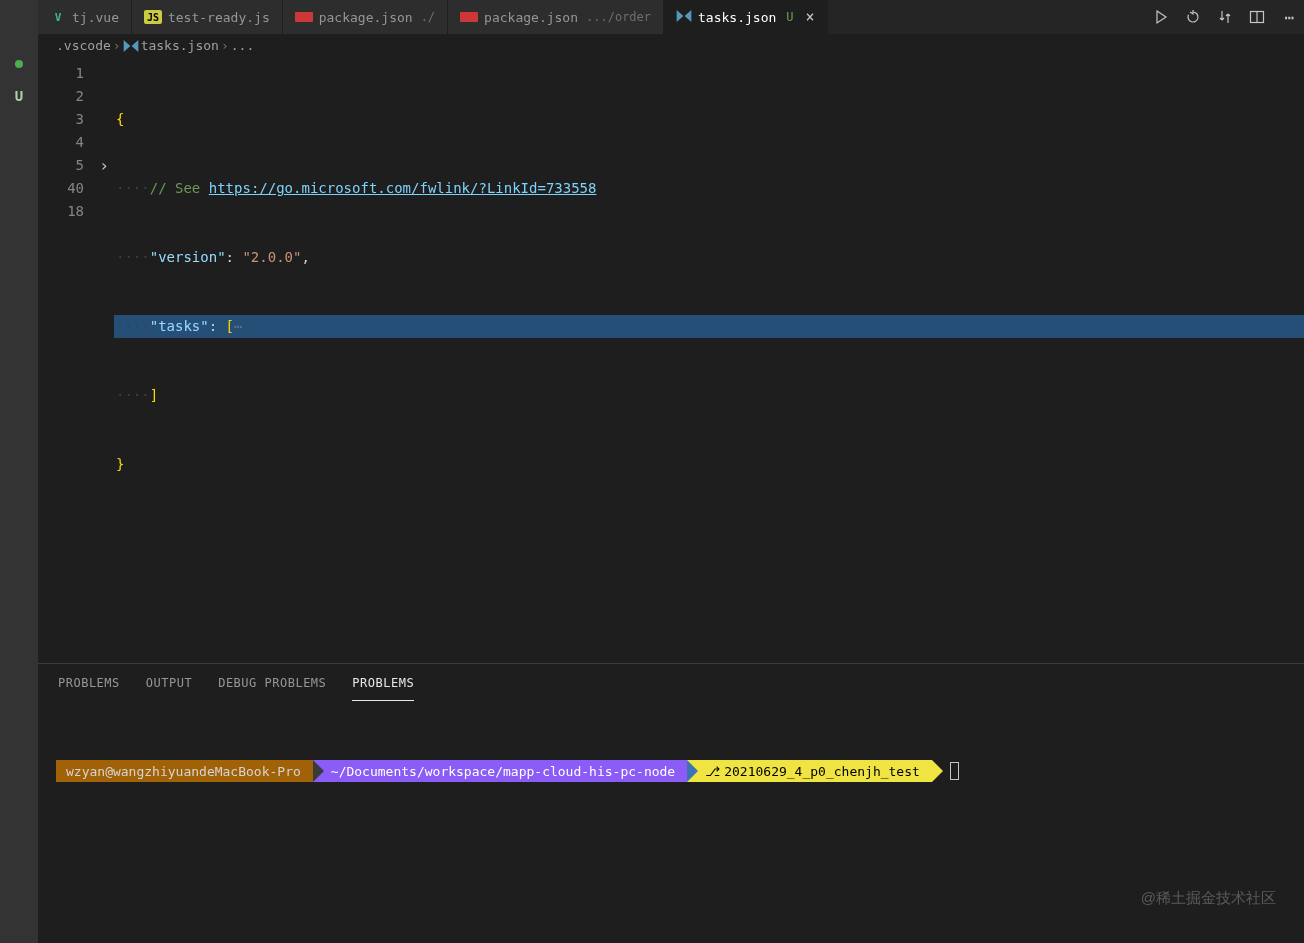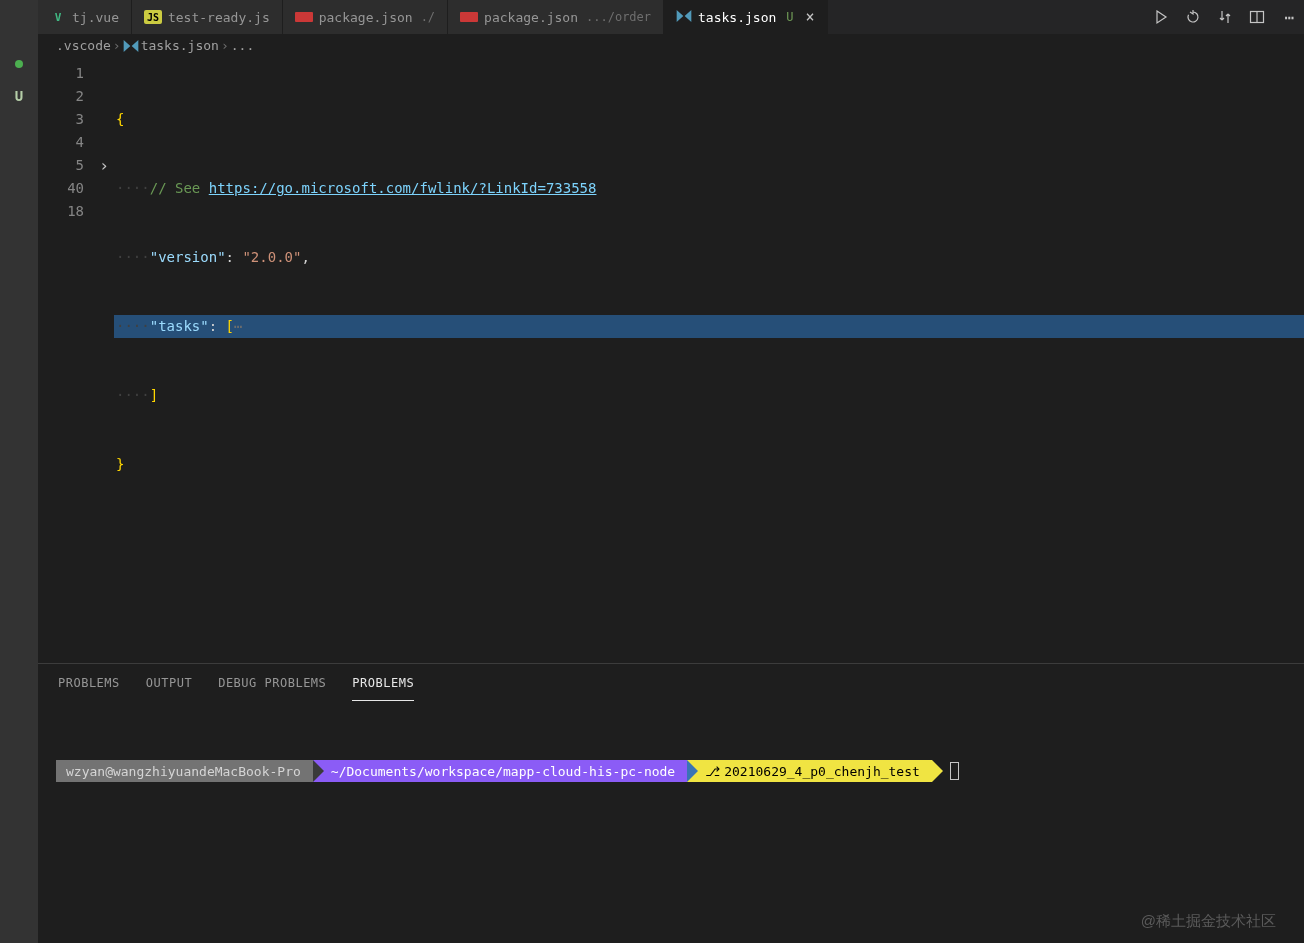--- a/index.html
+++ b/index.html
@@ -115,33 +115,33 @@
       padding: 0 12px 0 10px; position: relative;
       font-size: 13px; white-space: nowrap;
     }
     .seg::after {
       content: ""; position: absolute; right: -11px; top: 0;
       border-top: 11px solid transparent;
       border-bottom: 11px solid transparent;
       border-left: 11px solid currentColor;
       z-index: 1;
     }
-    .seg1 { background: #737373; color: #d4d4d4; }
+    .seg1 { background: #a16207; color: #d4d4d4; }
     .seg1::after { color: #3a3a3a; }
     .seg2 { background: #8b5cf6; color: #ffffff; padding-left: 18px;}
     .seg2::after { color: #3a74b5; }
     .seg3 { background: #f0e442; color: #000000; padding-left: 18px;}
     .seg3::after { color: #f0e442; }
     .branch-icon { margin-right: 4px; }
     .cursor-box {
       margin-left: 18px; width: 9px; height: 18px;
       border: 1px solid #c5c5c5;
     }
     .watermark {
-      position: absolute; right: 28px; bottom: 12px;
+      position: absolute; right: 28px; bottom: 35px;
       color: #5a5a5a; font-size: 15px;
       font-family: -apple-system, sans-serif;
     }
     .shell-label { font-size: 13px; color: #c5c5c5; margin-left: 4px;}
   </style>
 </head>
 <body>
 
 <div class="app">
   <div class="left-bar">

